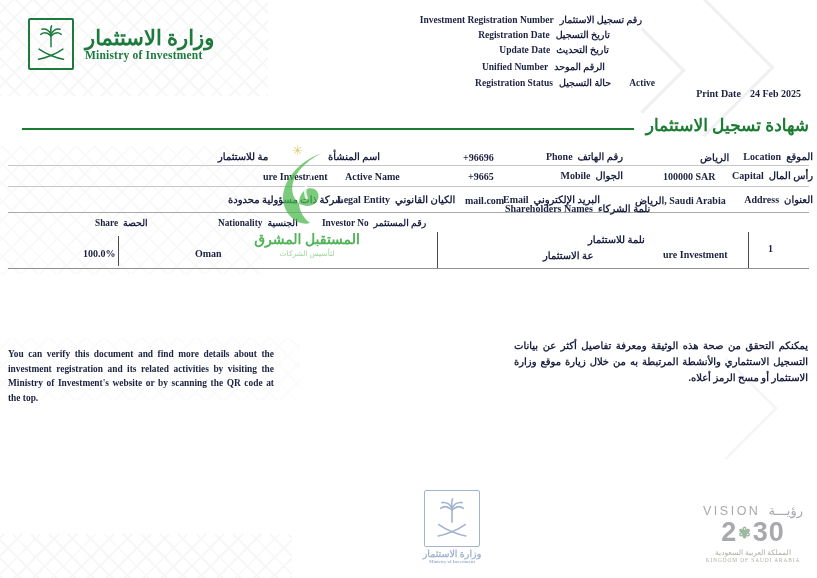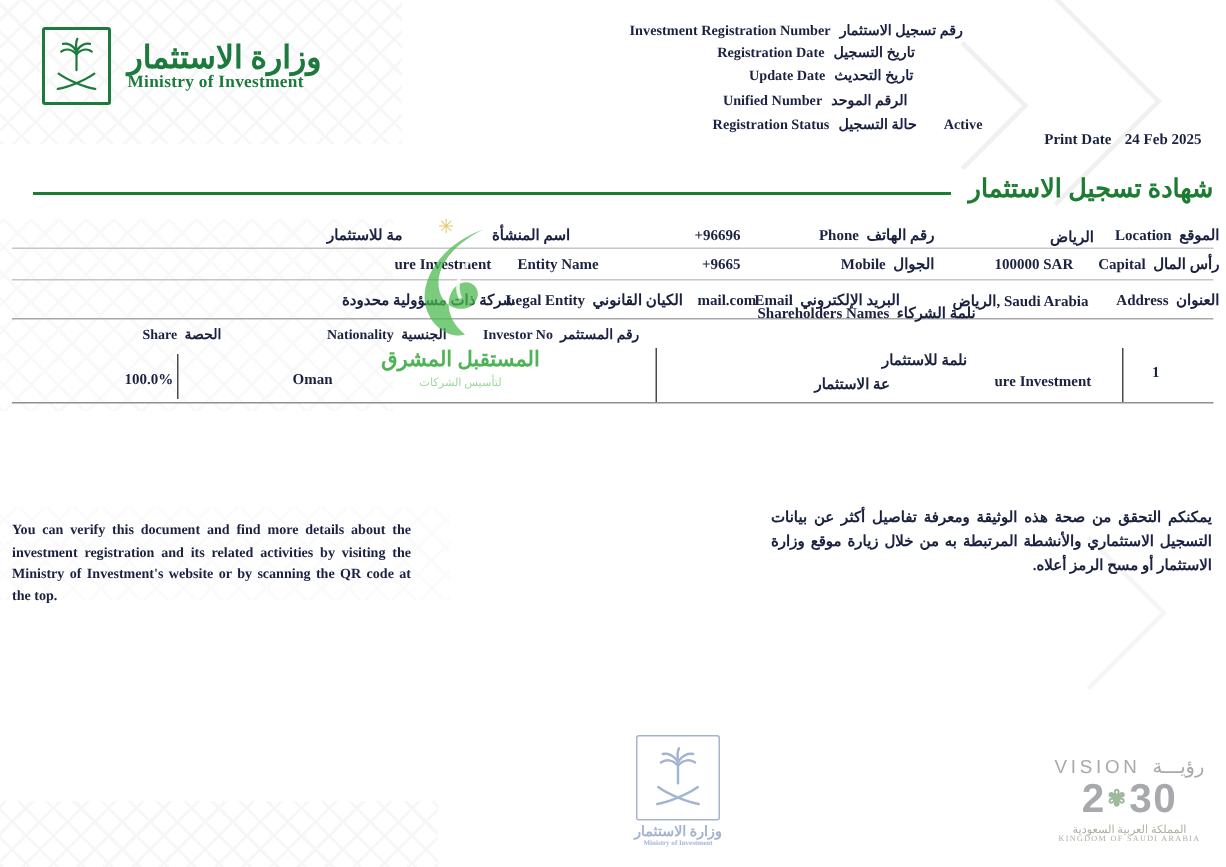--- a/index.html
+++ b/index.html
@@ -156,21 +156,21 @@
   <div class="cell" style="top:170px;right:4px;">
     <span>Capital</span>
     <span class="ar">رأس المال</span>
   </div>
   <div class="tval" style="top:171px;left:663px;">100000 SAR</div>
   <div class="cell" style="top:170px;right:194px;">
     <span>Mobile</span>
     <span class="ar">الجوال</span>
   </div>
   <div class="tval" style="top:171px;left:468px;">+9665</div>
-  <div class="tval" style="top:171px;left:345px;">Entity Name</div>
+  <div class="tval" style="top:171px;left:345px;">Active Name</div>
   <div class="tval" style="top:171px;left:263px;">ure Investment</div>
 
   <div class="cell" style="top:194px;right:4px;">
     <span>Address</span>
     <span class="ar">العنوان</span>
   </div>
   <div class="tval" style="top:195px;left:635px;">الرياض, Saudi Arabia</div>
   <div class="cell" style="top:194px;right:217px;align-items:center;">
     <span>Email</span>
     <span class="ar">البريد الإلكتروني</span>

